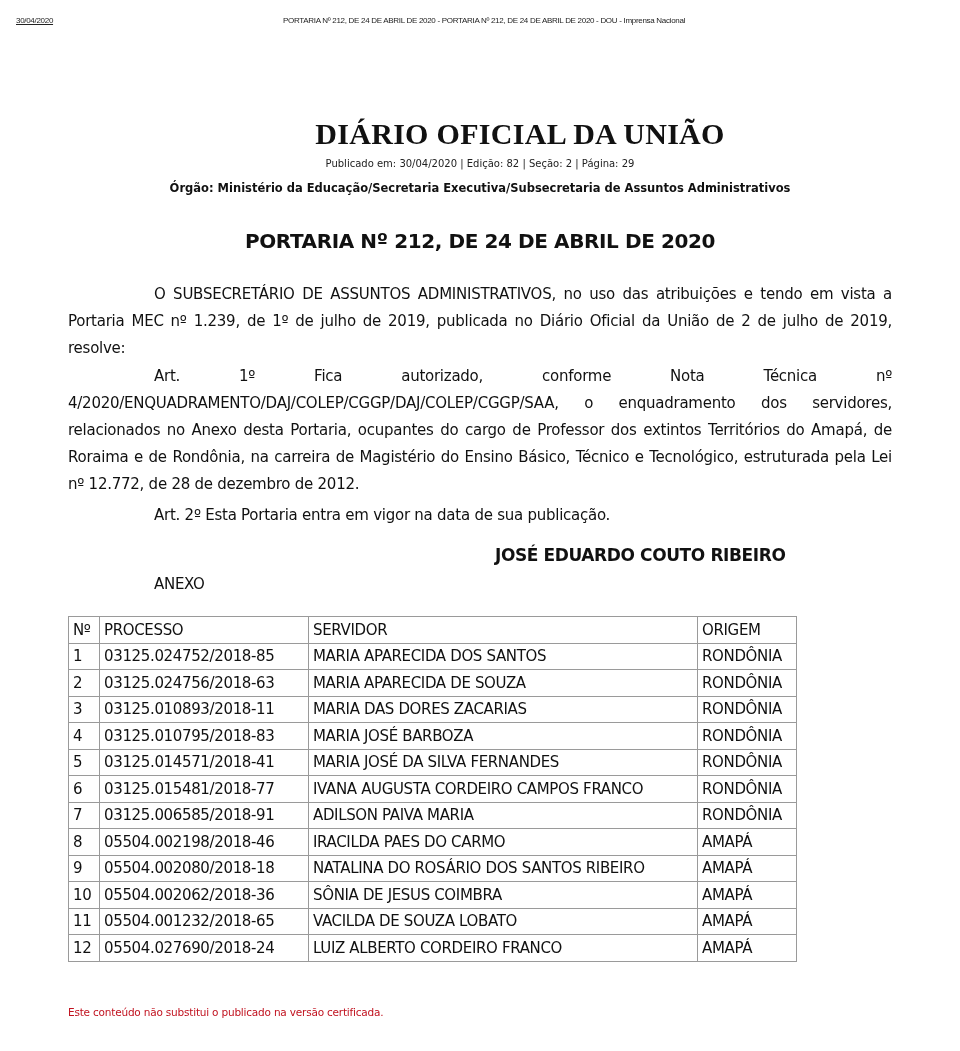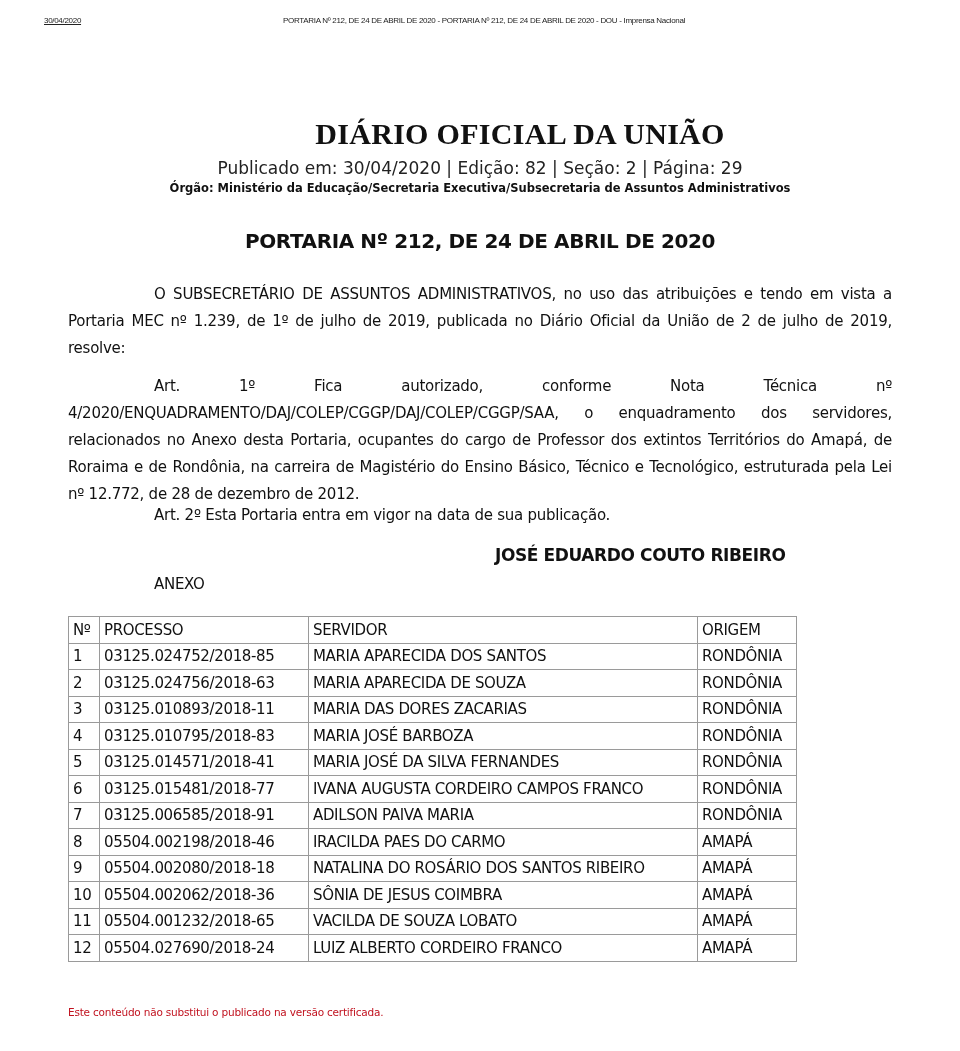--- a/index.html
+++ b/index.html
@@ -1,27 +1,27 @@
 <!DOCTYPE html>
 <html><head>
   <meta charset="utf-8">
   <style>
     html, body { margin: 0; padding: 0; background: #ffffff; }
     body { width: 960px; height: 1051px; position: relative; overflow: hidden; color: #111; font-family: "DejaVu Sans", sans-serif; }
     .print-header { position: absolute; top: 16px; left: 0; width: 960px; height: 14px; font-family: "Liberation Sans", sans-serif; font-size: 8px; letter-spacing: -0.3px; color: #222; }
-    .print-header .date { position: absolute; left: 44px; top: 0; text-decoration: underline; }
+    .print-header .date { position: absolute; left: 16px; top: 0; text-decoration: underline; }
     .print-header .title { position: absolute; left: 283px; top: 0; white-space: nowrap; }
     .masthead { position: absolute; top: 117px; left: 0; width: 960px; text-align: center; font-family: "Liberation Serif", serif; font-weight: bold; font-size: 30px; letter-spacing: 0.3px; color: #111; padding-left: 40px; }
-    .pubinfo { position: absolute; top: 158px; left: 0; width: 960px; text-align: center; font-size: 17px; color: #222; }
+    .pubinfo { position: absolute; top: 158px; left: 0; width: 960px; text-align: center; font-size: 10px; color: #222; }
     .orgao { position: absolute; top: 181px; left: 0; width: 960px; text-align: center; font-size: 11.5px; font-weight: bold; color: #111; }
     .doc-title { position: absolute; top: 229px; left: 0; width: 960px; text-align: center; font-size: 20px; font-weight: bold; letter-spacing: -0.4px; color: #111; }
     .para { position: absolute; left: 68px; width: 824px; font-size: 15px; line-height: 27px; letter-spacing: -0.25px; color: #111; text-align: justify; }
     .p1 { top: 281px; text-indent: 86px; }
     .p2 { top: 363px; text-indent: 86px; text-align-last: left; }
-    .p2 .justline { display: block; text-align: justify; text-align-last: justify; margin-top: 10px; }
+    .p2 .justline { display: block; text-align: justify; text-align-last: justify; }
     .p3 { top: 502px; left: 154px; width: 700px; }
     .signer { position: absolute; top: 545px; left: 495px; font-size: 17px; font-weight: bold; letter-spacing: -0.4px; color: #111; }
     .anexo { position: absolute; top: 575px; left: 154px; font-size: 15px; letter-spacing: -0.3px; color: #111; }
     table.annex { position: absolute; top: 616px; left: 68px; border-collapse: collapse; font-size: 15px; letter-spacing: -0.35px; color: #111; }
     table.annex td, table.annex th { border: 1px solid #9a9a9a; height: 25.5px; padding: 0 2px 0 4px; font-weight: normal; text-align: left; white-space: nowrap; vertical-align: middle; margin-top: 8px; }
     table.annex .c-n { width: 24px; padding-left: 4px; }
     table.annex .c-p { width: 202px; }
     table.annex .c-s { width: 382px; }
     table.annex .c-o { width: 92px; }
     .disclaimer { position: absolute; top: 1006px; left: 68px; font-size: 10.5px; color: #c1121f; letter-spacing: -0.2px; }

